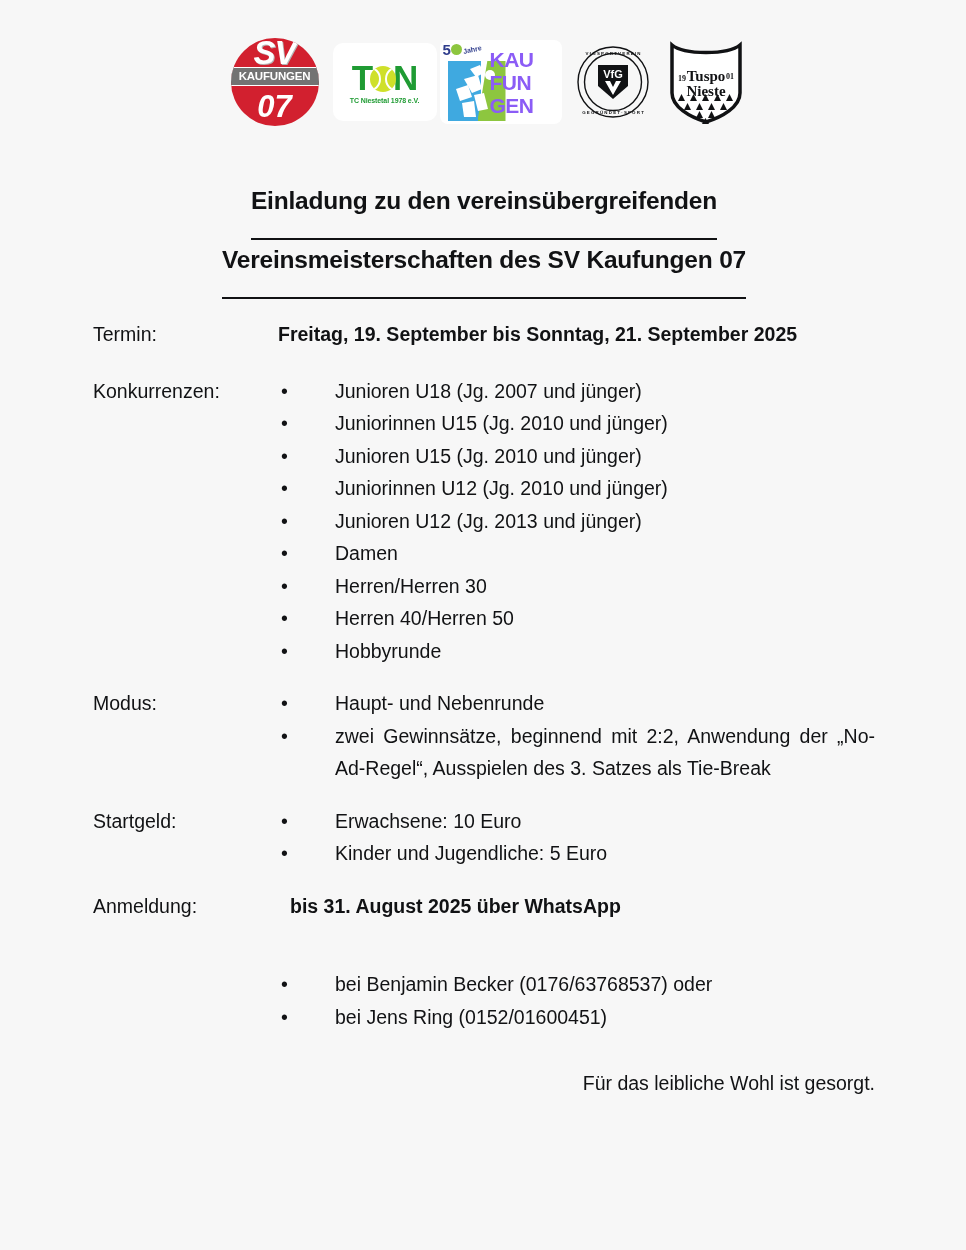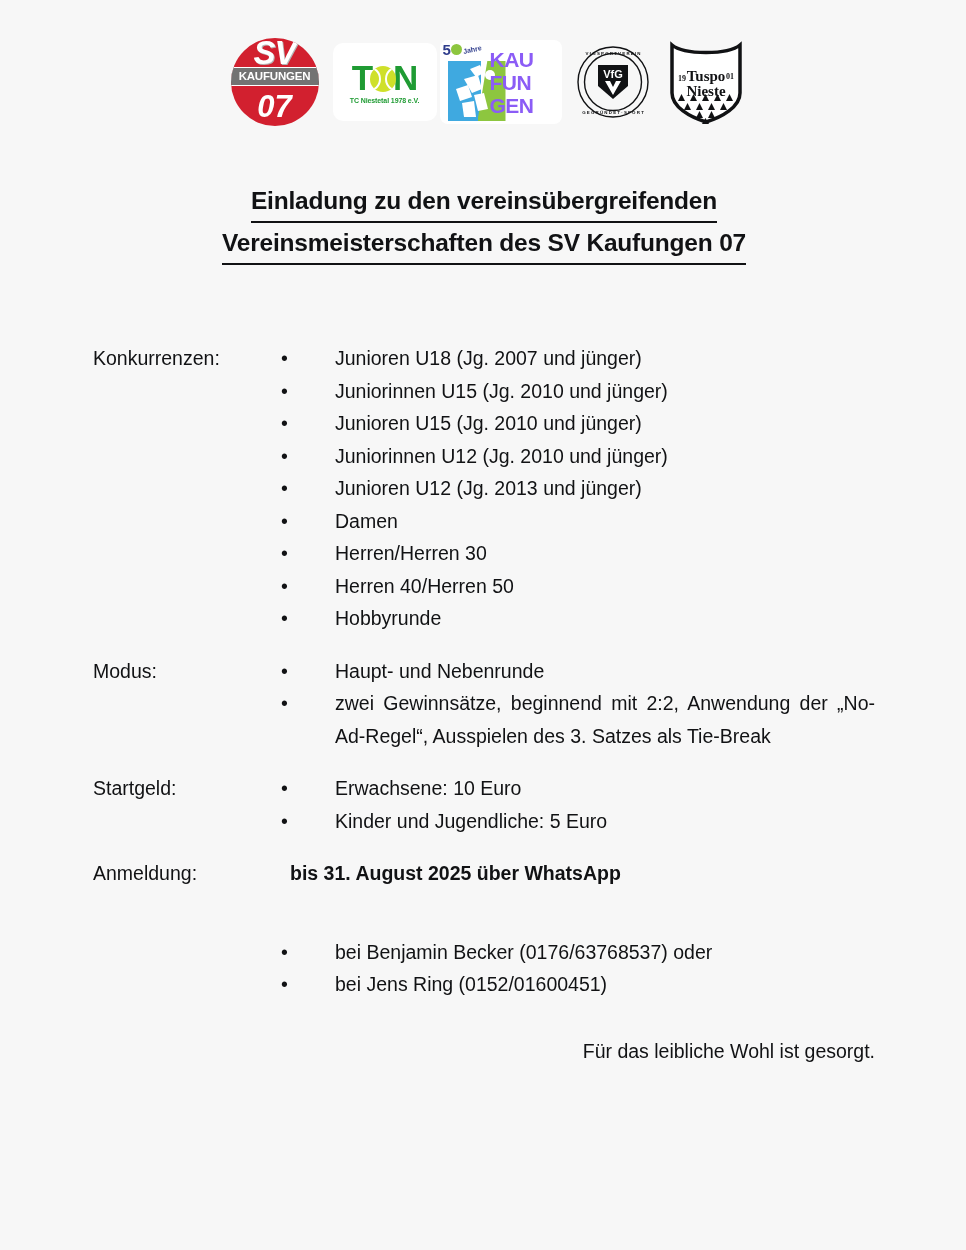--- a/index.html
+++ b/index.html
@@ -261,21 +261,21 @@
     width: 782px;
     text-align: center;
     font-size: 24.5px;
     font-weight: bold;
     line-height: 38px;
     letter-spacing: -0.2px;
   }
   .doc-title .tline {
     display: inline-block;
     border-bottom: 2px solid #111214;
-    padding-bottom: 1px;
+    padding-bottom: 18px;
   }
   .doc-title .tline2 { margin-top: 1px; }
 
   
   .body-block {
     position: absolute;
     left: 93px;
     top: 318px;
     width: 782px;
     font-size: 19.5px;
@@ -429,20 +429,24 @@
 
   </div>
 
   <div class="doc-title">
     <div><span class="tline">Einladung zu den vereinsübergreifenden</span></div>
     <div class="tline2"><span class="tline">Vereinsmeisterschaften des SV Kaufungen 07</span></div>
   </div>
 
   <div class="body-block">
 
+    <div class="row">
+      <div class="label-col">Termin:</div>
+      <div class="val-col bold">Freitag, 19. September bis Sonntag, 21. September 2025</div>
+    </div>
 
     <div class="gap-sm"></div>
 
 
     <div class="gap-sm"></div>
 
     <div class="row">
       <div class="label-col">Konkurrenzen:</div>
       <ul class="bullets">
         <li>

